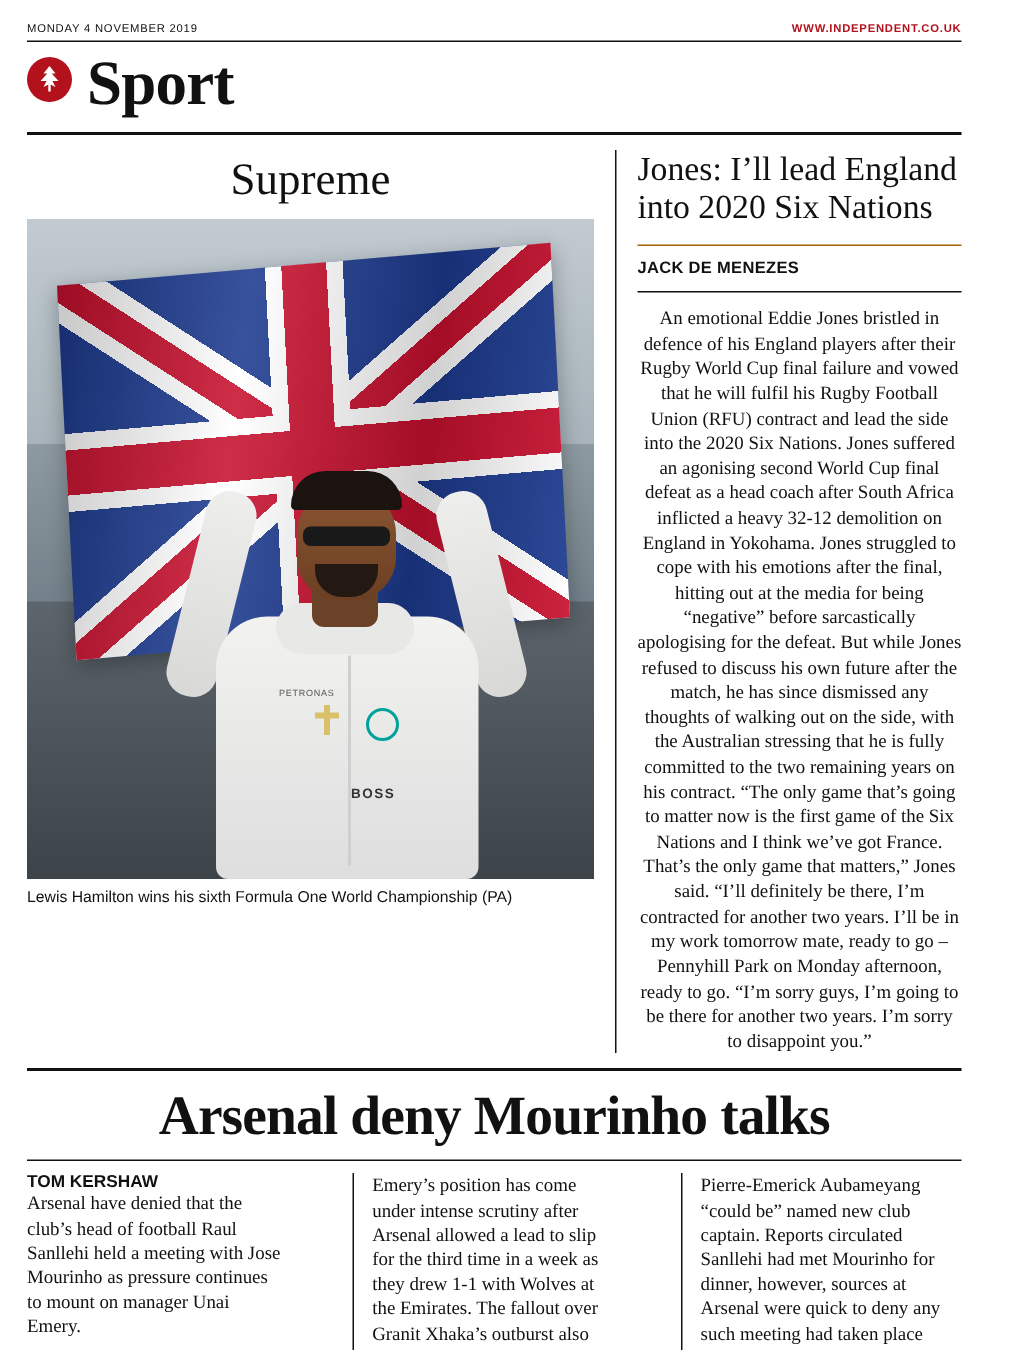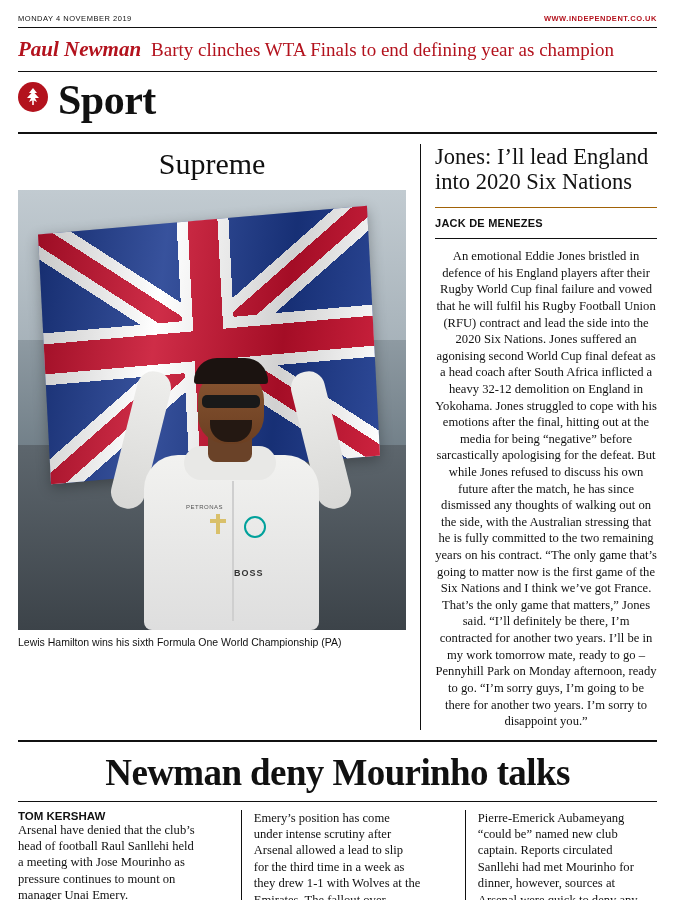--- a/index.html
+++ b/index.html
@@ -11,21 +11,21 @@
   body {
     width: 675px;
     height: 900px;
     font-family: "Liberation Serif", serif;
     color: #111111;
     overflow: hidden;
   }
   .page {
     width: 675px;
     height: 900px;
-    padding: 14px 18px 0 18px;
+    padding: 14px 34px 0 18px;
     position: relative;
   }
 
   
   .topbar {
     display: flex;
     justify-content: space-between;
     align-items: flex-end;
     font-family: "Liberation Sans", sans-serif;
     font-size: 7.5px;
@@ -278,24 +278,20 @@
 </head>
 <body>
 
 <div class="page">
 
   <div class="topbar">
     <span class="left">MONDAY 4 NOVEMBER 2019</span>
     <span class="right">WWW.INDEPENDENT.CO.UK</span>
   </div>
 
-  <div class="promo">
-    <span class="promo-name">Paul Newman</span>
-    <span class="promo-text">Barty clinches WTA Finals to end defining year as champion</span>
-  </div>
 
   <div class="section-head">
     <span class="eagle">
       <svg width="22" height="22" viewBox="0 0 22 22" aria-hidden="true">
         <path d="M11 2 L15 7 L12.5 7 L17 12 L13 12 L15 16 L11 14 L7 16 L9 12 L5 12 L9.5 7 L7 7 Z" fill="#ffffff"></path>
         <rect x="10.2" y="13" width="1.6" height="6" fill="#ffffff"></rect>
       </svg>
     </span>
     <span class="section-title">Sport</span>
   </div>
@@ -336,21 +332,21 @@
       <div class="rc-headline">Jones: I’ll lead England into 2020 Six Nations</div>
       <div class="byline">JACK DE MENEZES</div>
       <div class="rc-body">
         <p>An emotional Eddie Jones bristled in defence of his England players after their Rugby World Cup final failure and vowed that he will fulfil his Rugby Football Union (RFU) contract and lead the side into the 2020 Six Nations. Jones suffered an agonising second World Cup final defeat as a head coach after South Africa inflicted a heavy 32-12 demolition on England in Yokohama. Jones struggled to cope with his emotions after the final, hitting out at the media for being “negative” before sarcastically apologising for the defeat. But while Jones refused to discuss his own future after the match, he has since dismissed any thoughts of walking out on the side, with the Australian stressing that he is fully committed to the two remaining years on his contract. “The only game that’s going to matter now is the first game of the Six Nations and I think we’ve got France. That’s the only game that matters,” Jones said. “I’ll definitely be there, I’m contracted for another two years. I’ll be in my work tomorrow mate, ready to go – Pennyhill Park on Monday afternoon, ready to go. “I’m sorry guys, I’m going to be there for another two years. I’m sorry to disappoint you.”</p>
       </div>
     </div>
 
   </div>
 
   <div class="bottom">
-    <div class="bottom-headline">Newman deny Mourinho talks</div>
+    <div class="bottom-headline">Arsenal deny Mourinho talks</div>
     <div class="bottom-cols">
       <div class="bcol">
         <div class="b-author">TOM KERSHAW</div>
         <div class="b-body">Arsenal have denied that the club’s head of football Raul Sanllehi held a meeting with Jose Mourinho as pressure continues to mount on manager Unai Emery.</div>
       </div>
       <div class="bcol">
         <div class="b-body">Emery’s position has come under intense scrutiny after Arsenal allowed a lead to slip for the third time in a week as they drew 1-1 with Wolves at the Emirates.
 The fallout over Granit Xhaka’s outburst also continues to bubble, with Emery admitting striker</div>
       </div>
       <div class="bcol">

